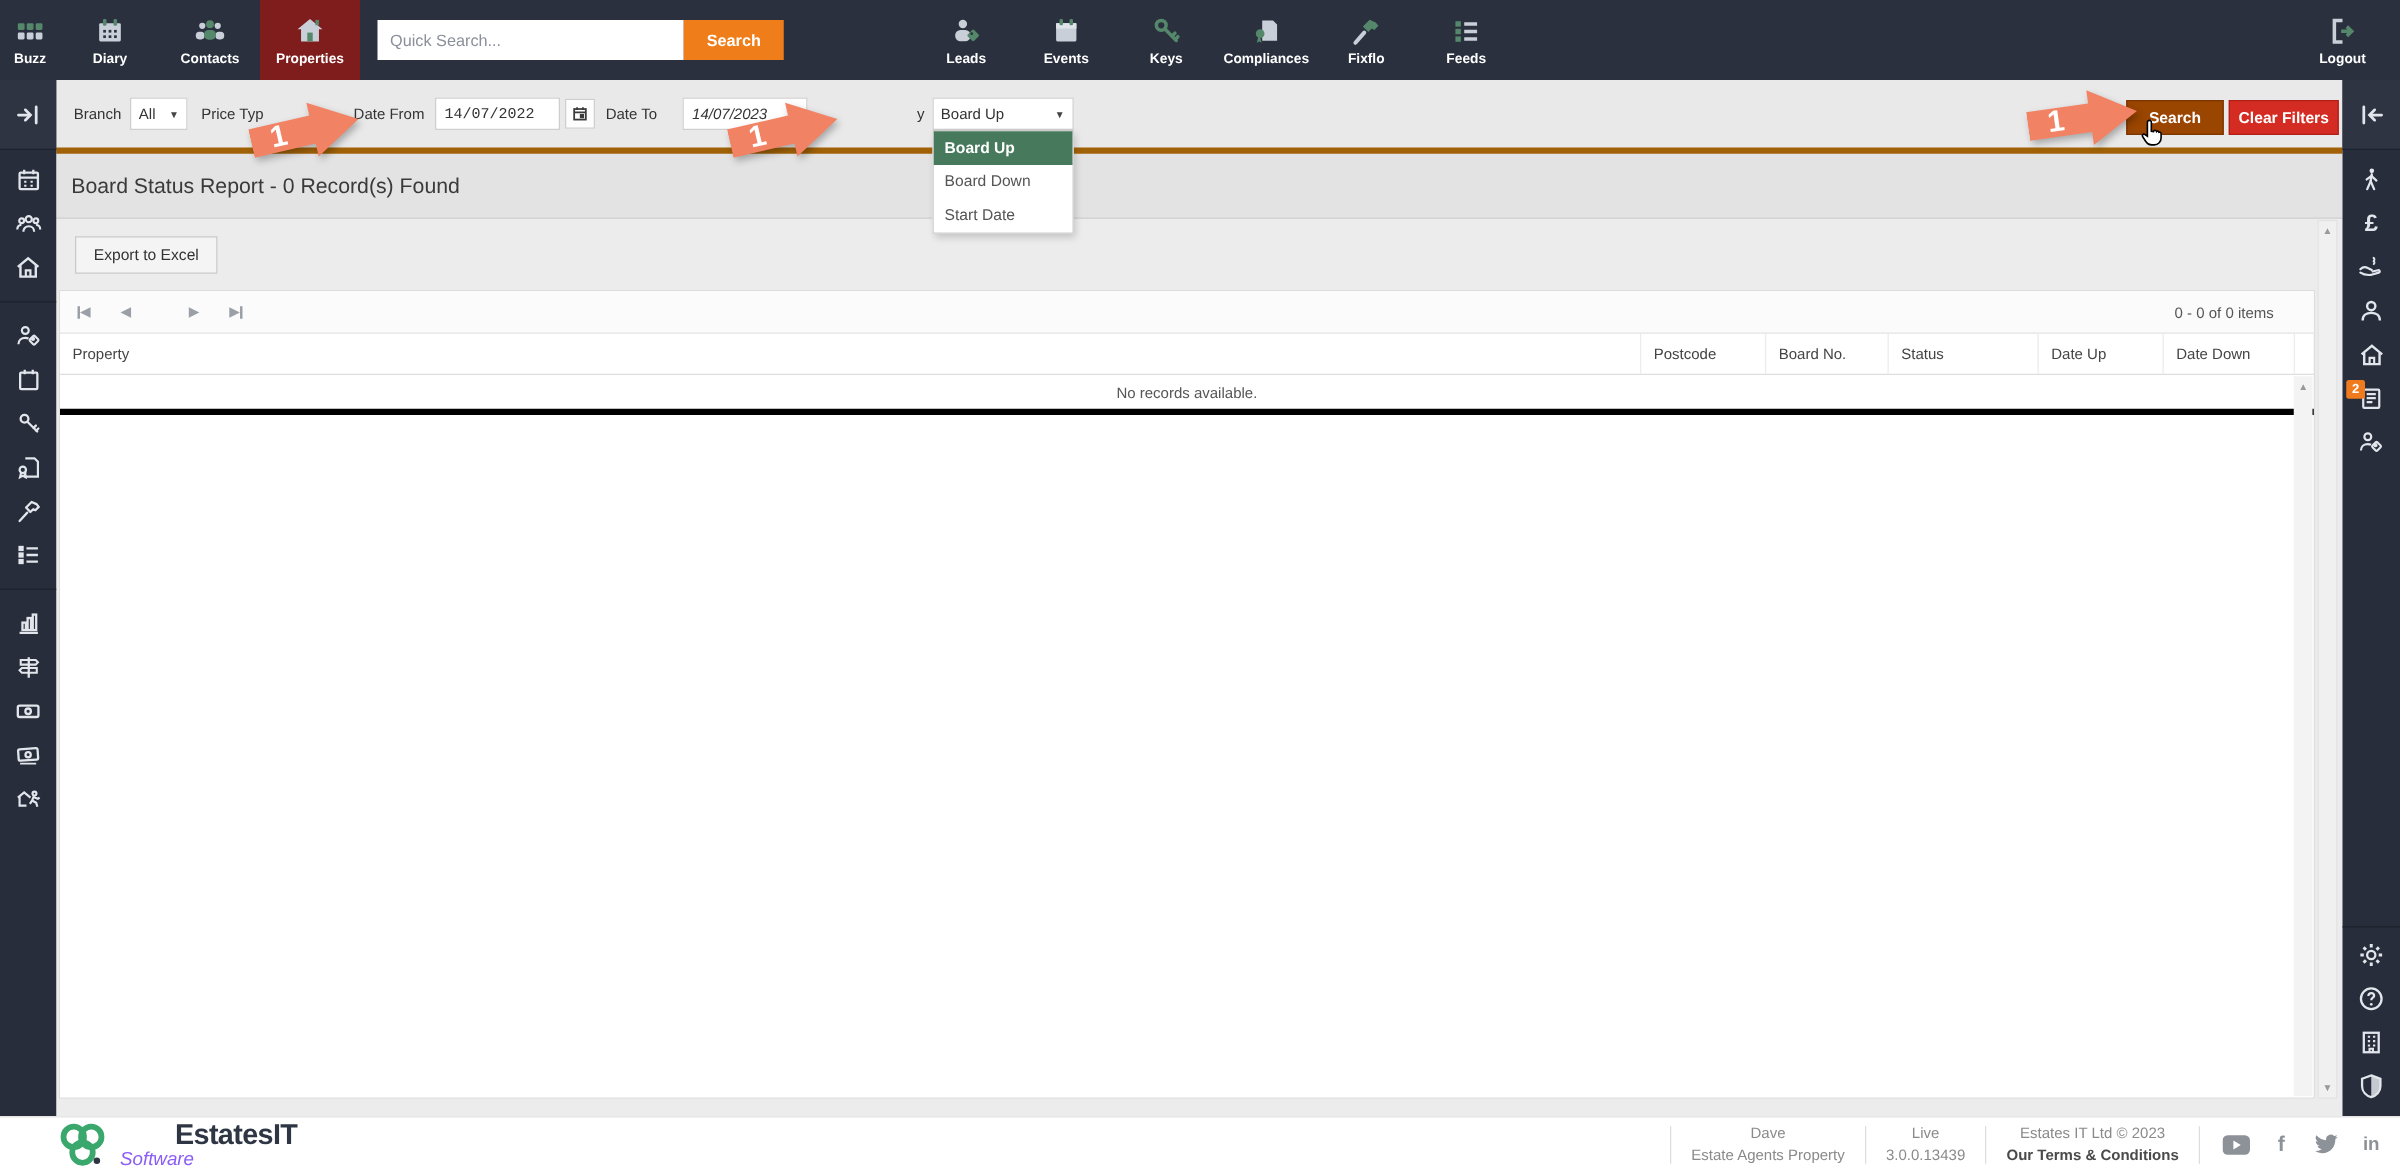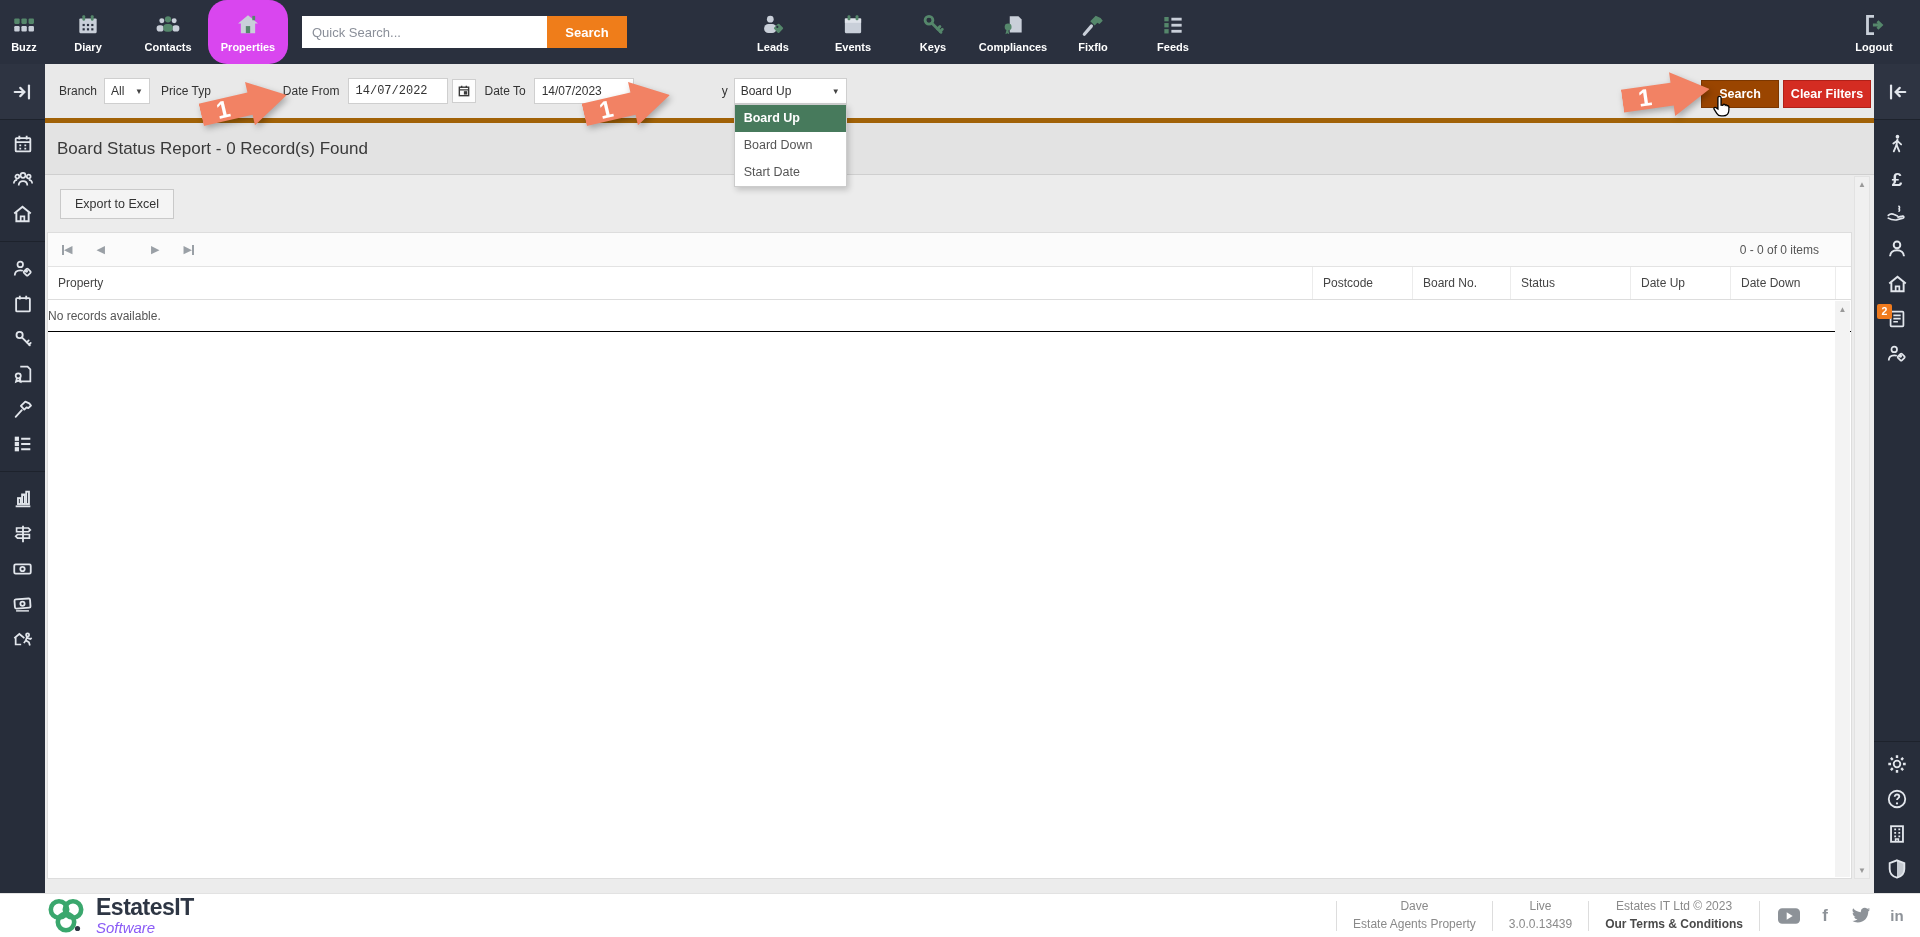--- a/index.html
+++ b/index.html
@@ -2,21 +2,21 @@
 <html><head>
 <meta charset="utf-8">
 <style>
   * { margin:0; padding:0; box-sizing:border-box; }
   html,body { width:1920px; height:937px; overflow:hidden; font-family:"Liberation Sans", sans-serif; background:#ececec; }
 
   
   .topbar { position:absolute; left:0; top:0; width:1920px; height:64px; background:#2a303e; display:flex; align-items:stretch; z-index:40; }
   .tb-item { width:80px; display:flex; flex-direction:column; align-items:center; justify-content:center; gap:3px; cursor:pointer; }
   .tb-item.narrow { width:48px; }
-  .tb-item.active { background:#d946ef;border-radius:19px; }
+  .tb-item.active { background:#7f1d1d; }
   .tb-label { font-size:11px; font-weight:600; color:#fff; white-space:nowrap; }
   .ic svg { display:block; }
   .tb-search { display:flex; align-items:center; margin-left:14px; margin-right:10px; }
   .tb-search input { width:245px; height:32px; border:none; outline:none; padding:0 10px; font-size:13px; color:#333; background:#fff; }
   .tb-search input::placeholder { color:#8a8f99; }
   .tb-search .btn-search { height:32px; width:80px; background:#ef7d1a; border:none; color:#fff; font-weight:700; font-size:13px; cursor:pointer; }
   .tb-mid { display:flex; margin-left:96px; }
   .tb-right { margin-left:auto; margin-right:6px; display:flex; }
 
   
@@ -55,38 +55,38 @@
 
   .grid-panel { position:absolute; left:2px; top:168px; bottom:14px; right:22px; background:#fff; border:1px solid #ddd; }
   .pag-bar { height:34px; background:#fbfbfb; border-bottom:1px solid #e3e3e3; display:flex; align-items:center; padding:0 14px; }
   .pg { color:#9aa0a6; font-size:11px; cursor:pointer; display:flex; align-items:center; margin-right:24px; user-select:none; }
   .pg .bar { width:2px; height:10px; background:#9aa0a6; }
   .pg.next-group { margin-left:22px; }
   .pag-summary { margin-left:auto; font-size:12px; color:#555; padding-right:18px; }
   .thead { display:grid; grid-template-columns:1fr 100px 98px 120px 100px 105px 16px; height:33px; border-bottom:1px solid #ddd; }
   .th { display:flex; align-items:center; padding-left:10px; font-size:12px; color:#444; border-left:1px solid #ececec; cursor:pointer; }
   .th:first-child { border-left:none; }
-  .empty-row { height:32px; border-bottom:1px solid #000000; display:flex; align-items:center; font-size:12px; color:#555; }
+  .empty-row { height:32px; border-bottom:5px solid #000000; display:flex; align-items:center; justify-content:center; font-size:12px; color:#555; }
 
   .scroll-inner { position:absolute; right:1px; top:68px; bottom:1px; width:15px; background:#f3f3f3; }
   .scroll-inner .sa { position:absolute; top:4px; left:0; width:15px; text-align:center; font-size:8px; color:#999; cursor:pointer; }
   .scroll-outer { position:absolute; right:4px; top:112px; bottom:14px; width:16px; background:#f0f0f0; border:1px solid #e2e2e2; }
   .scroll-outer .sa-up { position:absolute; top:3px; width:100%; text-align:center; font-size:8px; color:#999; cursor:pointer; }
   .scroll-outer .sa-dn { position:absolute; bottom:3px; width:100%; text-align:center; font-size:8px; color:#999; cursor:pointer; }
 
   
   .callout { position:absolute; width:88px; height:46px; background:#f28264; clip-path:polygon(0 25%, 57% 25%, 57% 2%, 100% 50%, 57% 98%, 57% 75%, 0 75%); color:#fff; font-size:24px; font-weight:700; display:flex; align-items:center; padding-left:16px; transform:rotate(-13deg); z-index:60; }
   .callout-shadow { filter:drop-shadow(2px 3px 3px rgba(0,0,0,.28)); position:absolute; z-index:60; }
   .cursor-hand { position:absolute; z-index:70; }
 
   
   .footer { position:absolute; left:0; bottom:0; width:1920px; height:44px; background:#fff; border-top:1px solid #e2e2e2; display:flex; align-items:center; z-index:45; }
   .f-logo { display:flex; align-items:center; gap:8px; margin-left:46px; }
   .f-brand { line-height:1; }
-  .f-brand .b1 { font-size:23px; font-weight:800; color:#2e3644; letter-spacing:-0.5px; }
+  .f-brand .b1 { font-size:23px; font-weight:800; color:#2e3644; letter-spacing:-0.5px;margin-left:44px; }
   .f-brand .b2 { font-size:15px; color:#8b5cf6; margin-top:1px;font-style:italic; }
   .f-right { margin-left:auto; display:flex; align-items:center; margin-right:12px; }
   .f-group { text-align:center; font-size:12px; color:#8a8a8a; line-height:1.45; padding:0 16px; }
   .f-group .strong { color:#4a4a4a; font-weight:700; cursor:pointer; }
   .f-sep { width:1px; height:30px; background:#ddd; }
   .f-social { display:flex; align-items:center; gap:14px; padding-left:18px; color:#8d9298; }
   .f-social .si { cursor:pointer; display:flex; align-items:center; justify-content:center; width:22px; height:22px; font-weight:800; font-size:17px; }
 </style>
 </head>
 <body>
@@ -462,21 +462,21 @@
     <span class="flabel" style="margin-left:72px;">Date From</span>
     <input class="finput" style="width: 100px; margin-left: 8px; font-family: Liberation Mono, monospace;" value="14/07/2022">
     <span class="cal-btn">
       <svg width="14" height="14" viewBox="0 0 24 24" fill="none" stroke="#3a3a3a" stroke-width="2.4">
           <rect x="4" y="5.5" width="16" height="14.5"></rect>
           <path d="M8 3 v4 M16 3 v4 M4 10 h16"></path>
           <rect x="13" y="13.5" width="3.4" height="3.4" fill="#3a3a3a"></rect>
         </svg>
     </span>
     <span class="flabel" style="margin-left:9px;">Date To</span>
-    <input class="finput" style="width: 100px; margin-left: 8px;" value="14/07/2023">
+    <input class="finput" style="width: 100px; margin-left: 20px; font-style: italic;" value="14/07/2023">
     <span class="flabel" style="margin-left:88px;">y</span>
     <div class="select-wrap">
       <div class="fselect" style="width:113px;">
         <span>Board Up</span>
           <span class="caret">▼</span>
       </div>
       <div class="dd-menu">
         <div class="dd-item selected">Board Up</div>
         <div class="dd-item">Board Down</div>
         <div class="dd-item">Start Date</div>

